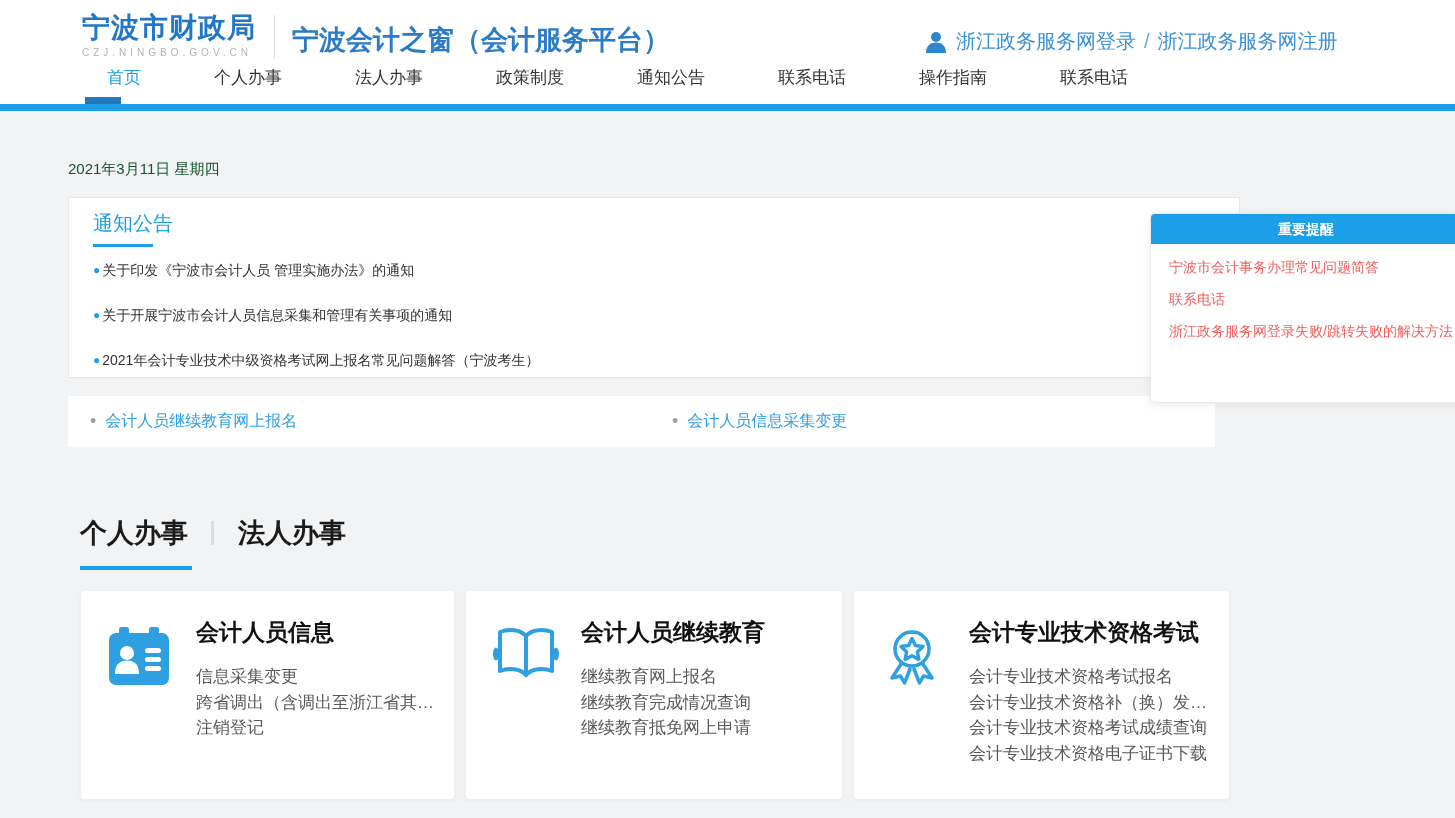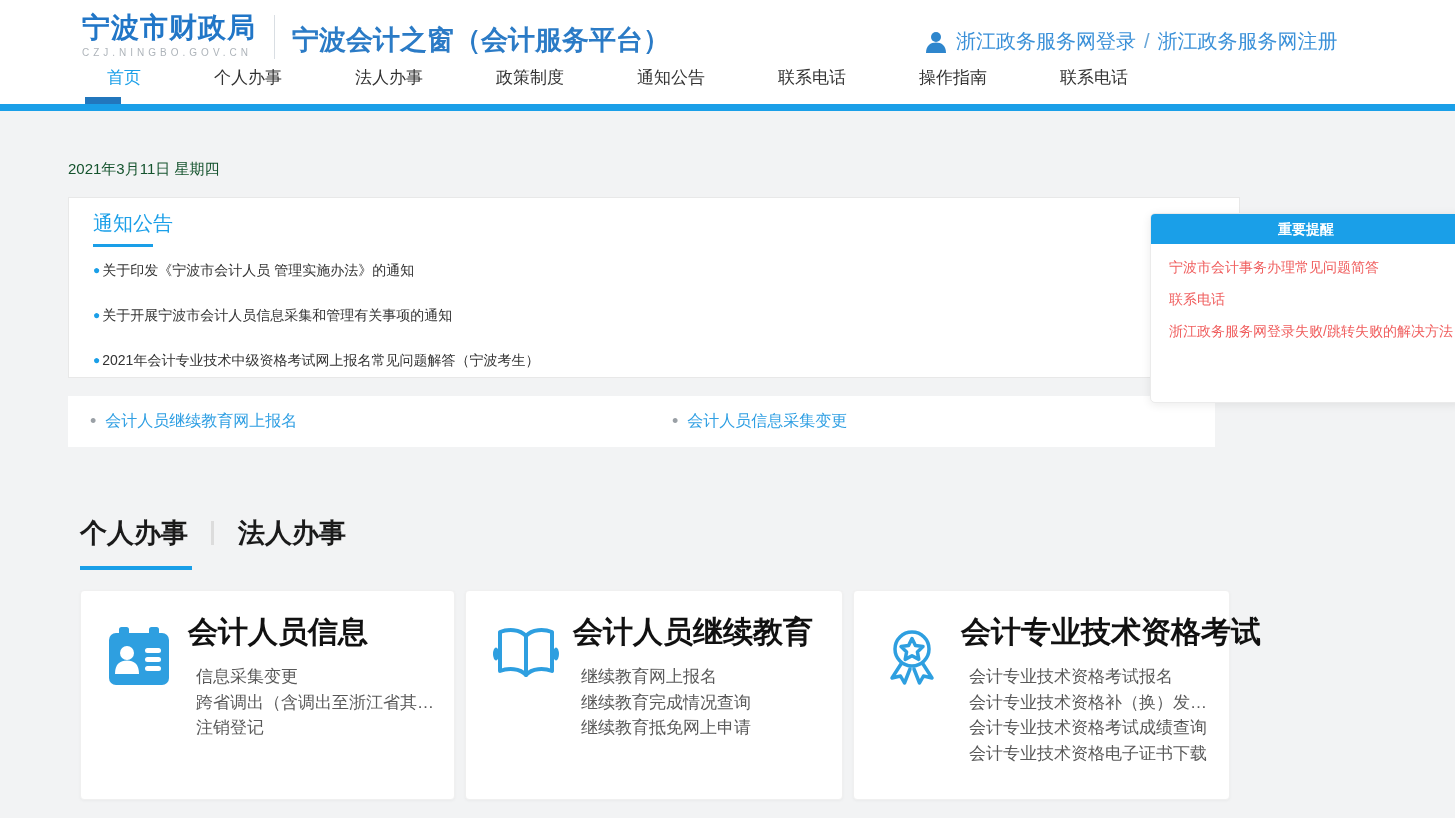--- a/index.html
+++ b/index.html
@@ -63,21 +63,21 @@
   .tab-divider { display:inline-block; width:3px; height:24px; background:#dcdcdc; margin:0 19px; vertical-align:middle; }
   .tab-underline { position:absolute; left:0; top:51px; width:112px; height:4px; background:#1a9fe8; }
 
   
   .card { position:absolute; top:590px; height:210px; background:#fff; border-radius:4px;
     border:1px solid #f0f0f0; box-shadow:0 1px 3px rgba(0,0,0,0.04); }
   .card.c1 { left:80px;  width:375px; }
   .card.c2 { left:465px; width:378px; }
   .card.c3 { left:853px; width:377px; }
   .card-icon { position:absolute; left:26px; top:32px; width:66px; height:66px; }
-  .card-title { position:absolute; left:107px; top:24px; font-size:30px; font-weight:bold; color:#111; line-height:34px; white-space:nowrap; }
+  .card-title { position:absolute; left:115px; top:24px; font-size:23px; font-weight:bold; color:#111; line-height:34px; white-space:nowrap; }
   .card-links { position:absolute; left:115px; top:73px; list-style:none; }
   .card-links li { line-height:25.5px; }
   .card-links a { font-size:17px; color:#595959; text-decoration:none; cursor:pointer; white-space:nowrap; }
 </style>
 </head>
 <body>
 
 <div class="page">
 
   <header class="topbar">

